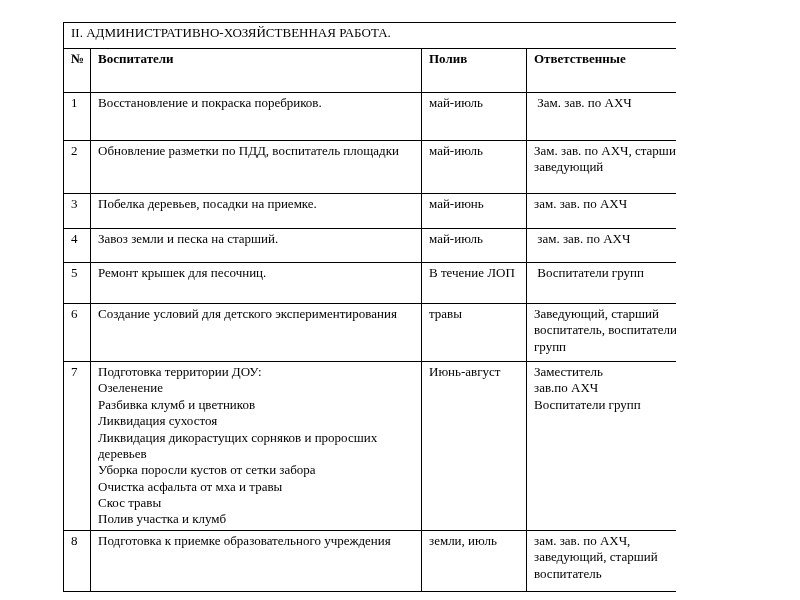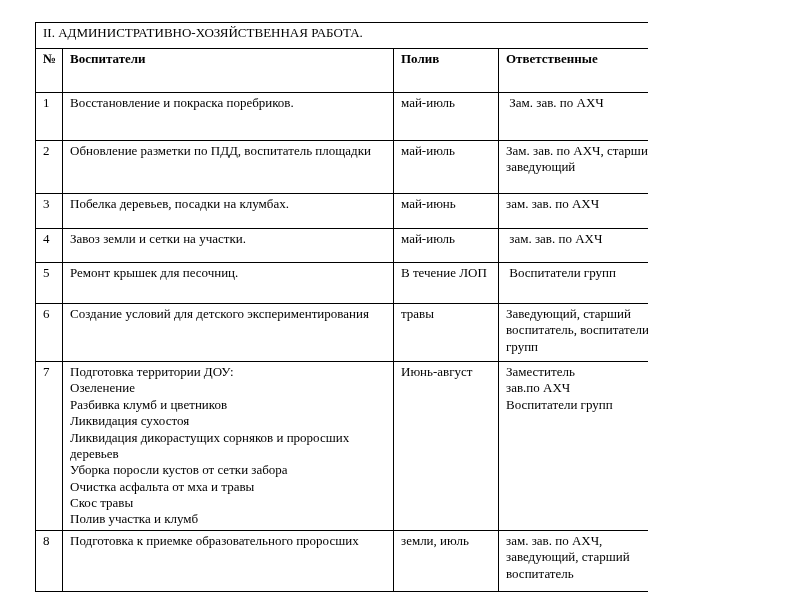--- a/index.html
+++ b/index.html
@@ -12,20 +12,21 @@
     background: #ffffff;
     font-family: "Liberation Serif", serif;
     color: #000000;
   }
   .slide {
     position: relative;
     width: 648px;
     height: 600px;
     background: #ffffff;
     overflow: hidden;
+    margin-left: 28px;
   }
   table.plan {
     position: absolute;
     left: 35px;
     top: 22px;
     width: 733px;
     border-collapse: collapse;
     table-layout: fixed;
   }
   table.plan td, table.plan th {
@@ -92,28 +93,28 @@
       </tr>
       <tr class="row-2">
         <td>2</td>
         <td>Обновление разметки по ПДД, воспитатель площадки</td>
         <td>май-июль</td>
         <td>Зам. зав. по АХЧ, старший заведующий</td>
         <td></td>
       </tr>
       <tr class="row-3">
         <td>3</td>
-        <td>Побелка деревьев, посадки на клумбах.</td>
+        <td>Побелка деревьев, посадки на приемке.</td>
         <td>май-июнь</td>
         <td>зам. зав. по АХЧ</td>
         <td></td>
       </tr>
       <tr class="row-4">
         <td>4</td>
-        <td>Завоз земли и сетки на участки.</td>
+        <td>Завоз земли и песка на старший.</td>
         <td>май-июль</td>
         <td> зам. зав. по АХЧ</td>
         <td></td>
       </tr>
       <tr class="row-5">
         <td>5</td>
         <td>Ремонт крышек для песочниц.</td>
         <td>В течение ЛОП</td>
         <td> Воспитатели групп</td>
         <td></td>
@@ -137,20 +138,20 @@
 Скос травы
 Полив участка и клумб</td>
         <td>Июнь-август</td>
         <td>Заместитель
 зав.по АХЧ
 Воспитатели групп</td>
         <td></td>
       </tr>
       <tr class="row-8">
         <td>8</td>
-        <td>Подготовка к приемке образовательного проросших</td>
+        <td>Подготовка к приемке образовательного учреждения</td>
         <td>земли, июль</td>
         <td>зам. зав. по АХЧ, заведующий, старший воспитатель</td>
         <td></td>
       </tr>
     </tbody>
   </table>
 </div>
 
 </body></html>

